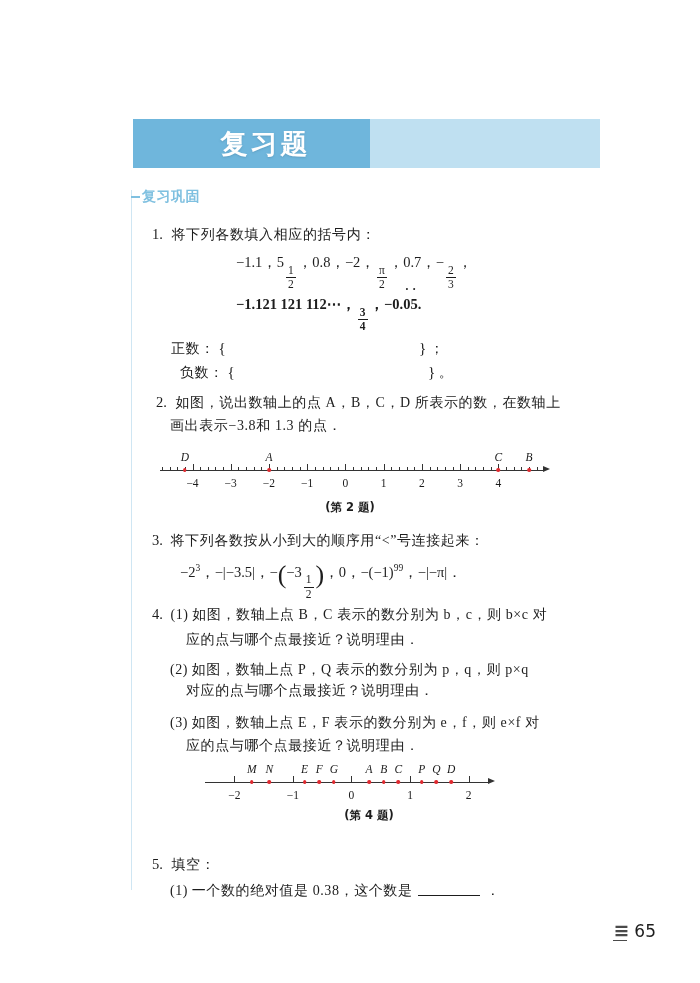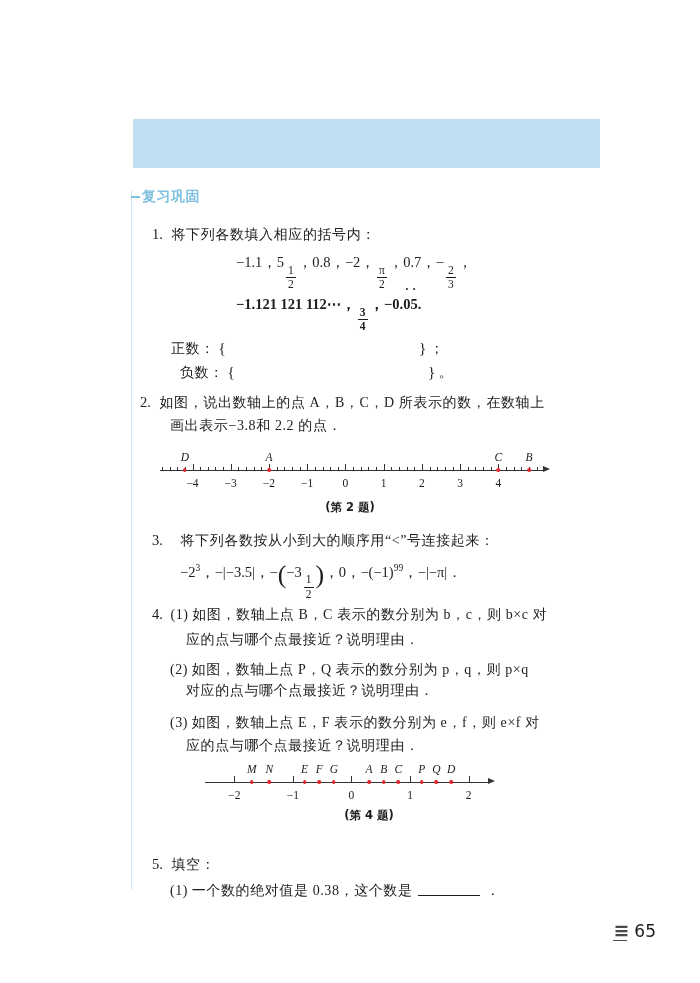--- a/index.html
+++ b/index.html
@@ -222,20 +222,23 @@
     color: #1d1d1d;
     line-height: 19px;
   }
 </style>
 </head>
 <body>
 
 <div class="page">
 
   <div class="banner">
+    <div class="banner-dark">
+      <span class="banner-title">复习题</span>
+    </div>
     <div class="banner-light"></div>
   </div>
 
   <div class="left-rule"></div>
 
   <div class="section-head">
     <span class="section-dash"></span>
     <span>复习巩固</span>
   </div>
 
@@ -275,25 +278,25 @@
     </div>
 
     <div class="qline" style="left:180px; top:360px;">
       <span class="cjk">负数：</span>
       <span class="mathu" style="font-size:15px;">{</span>
       <span style="display:inline-block;width:186px;"></span>
       <span class="mathu" style="font-size:15px;">}</span>
       <span class="cjk">。</span>
     </div>
 
-    <div class="qline" style="left:140px; top:390px;">
+    <div class="qline" style="left:156px; top:390px;">
       <span class="q-num">2.</span>
       <span class="cjk" style="margin-left:5px;">如图，说出数轴上的点 A，B，C，D 所表示的数，在数轴上</span>
     </div>
-    <div class="qline cjk" style="left:170px; top:414px;">画出表示−3.8和 2.2 的点．</div>
+    <div class="qline cjk" style="left:170px; top:414px;">画出表示−3.8和 1.3 的点．</div>
 
     <div class="numline" id="numline-1" style="left:160px; top:448px; width:390px; height:48px;">
         <div class="nl-axis" style="left: 0px; width: 384px;"></div>
         <div class="nl-arrow" style="left: 383px;"></div>
         <div class="nl-tick minor" style="left: 1.91px;"></div>
         <div class="nl-tick minor" style="left: 9.56px;"></div>
         <div class="nl-tick minor" style="left: 17.21px;"></div>
         <div class="nl-tick minor" style="left: 24.85px;"></div>
         <div class="nl-tick minor" style="left: 40.15px;"></div>
         <div class="nl-tick minor" style="left: 47.79px;"></div>
@@ -357,21 +360,21 @@
         <div class="nl-ptlab" style="left: 108.97px;">A</div>
         <div class="nl-pt" style="left: 338.38px; background: rgb(224, 41, 47);"></div>
         <div class="nl-ptlab" style="left: 338.38px;">C</div>
         <div class="nl-pt" style="left: 368.97px; background: rgb(224, 41, 47);"></div>
         <div class="nl-ptlab" style="left: 368.97px;">B</div>
       </div>
     <div class="fig-caption" style="top:500px;">(第 2 题)</div>
 
     <div class="qline" style="left:152px; top:528px;">
       <span class="q-num">3.</span>
-      <span class="cjk" style="margin-left:14px;">将下列各数按从小到大的顺序用“&lt;”号连接起来：</span>
+      <span class="cjk" style="margin-left:4px;">将下列各数按从小到大的顺序用“&lt;”号连接起来：</span>
     </div>
 
     <div class="qline" style="left:180px; top:556px;">
       <span class="mathu">−2<sup class="exp">3</sup>，−|−3.5|，−</span><span class="bigparen">(</span><span class="mathu">−3</span><span class="frac frac-lg">
           <span class="num">1</span>
           <span class="den">2</span>
         </span><span class="bigparen">)</span><span class="mathu">，0，−(−1)<sup class="exp">99</sup>，−|−π|．</span>
     </div>
 
     <div class="qline" style="left:152px; top:602px;">

